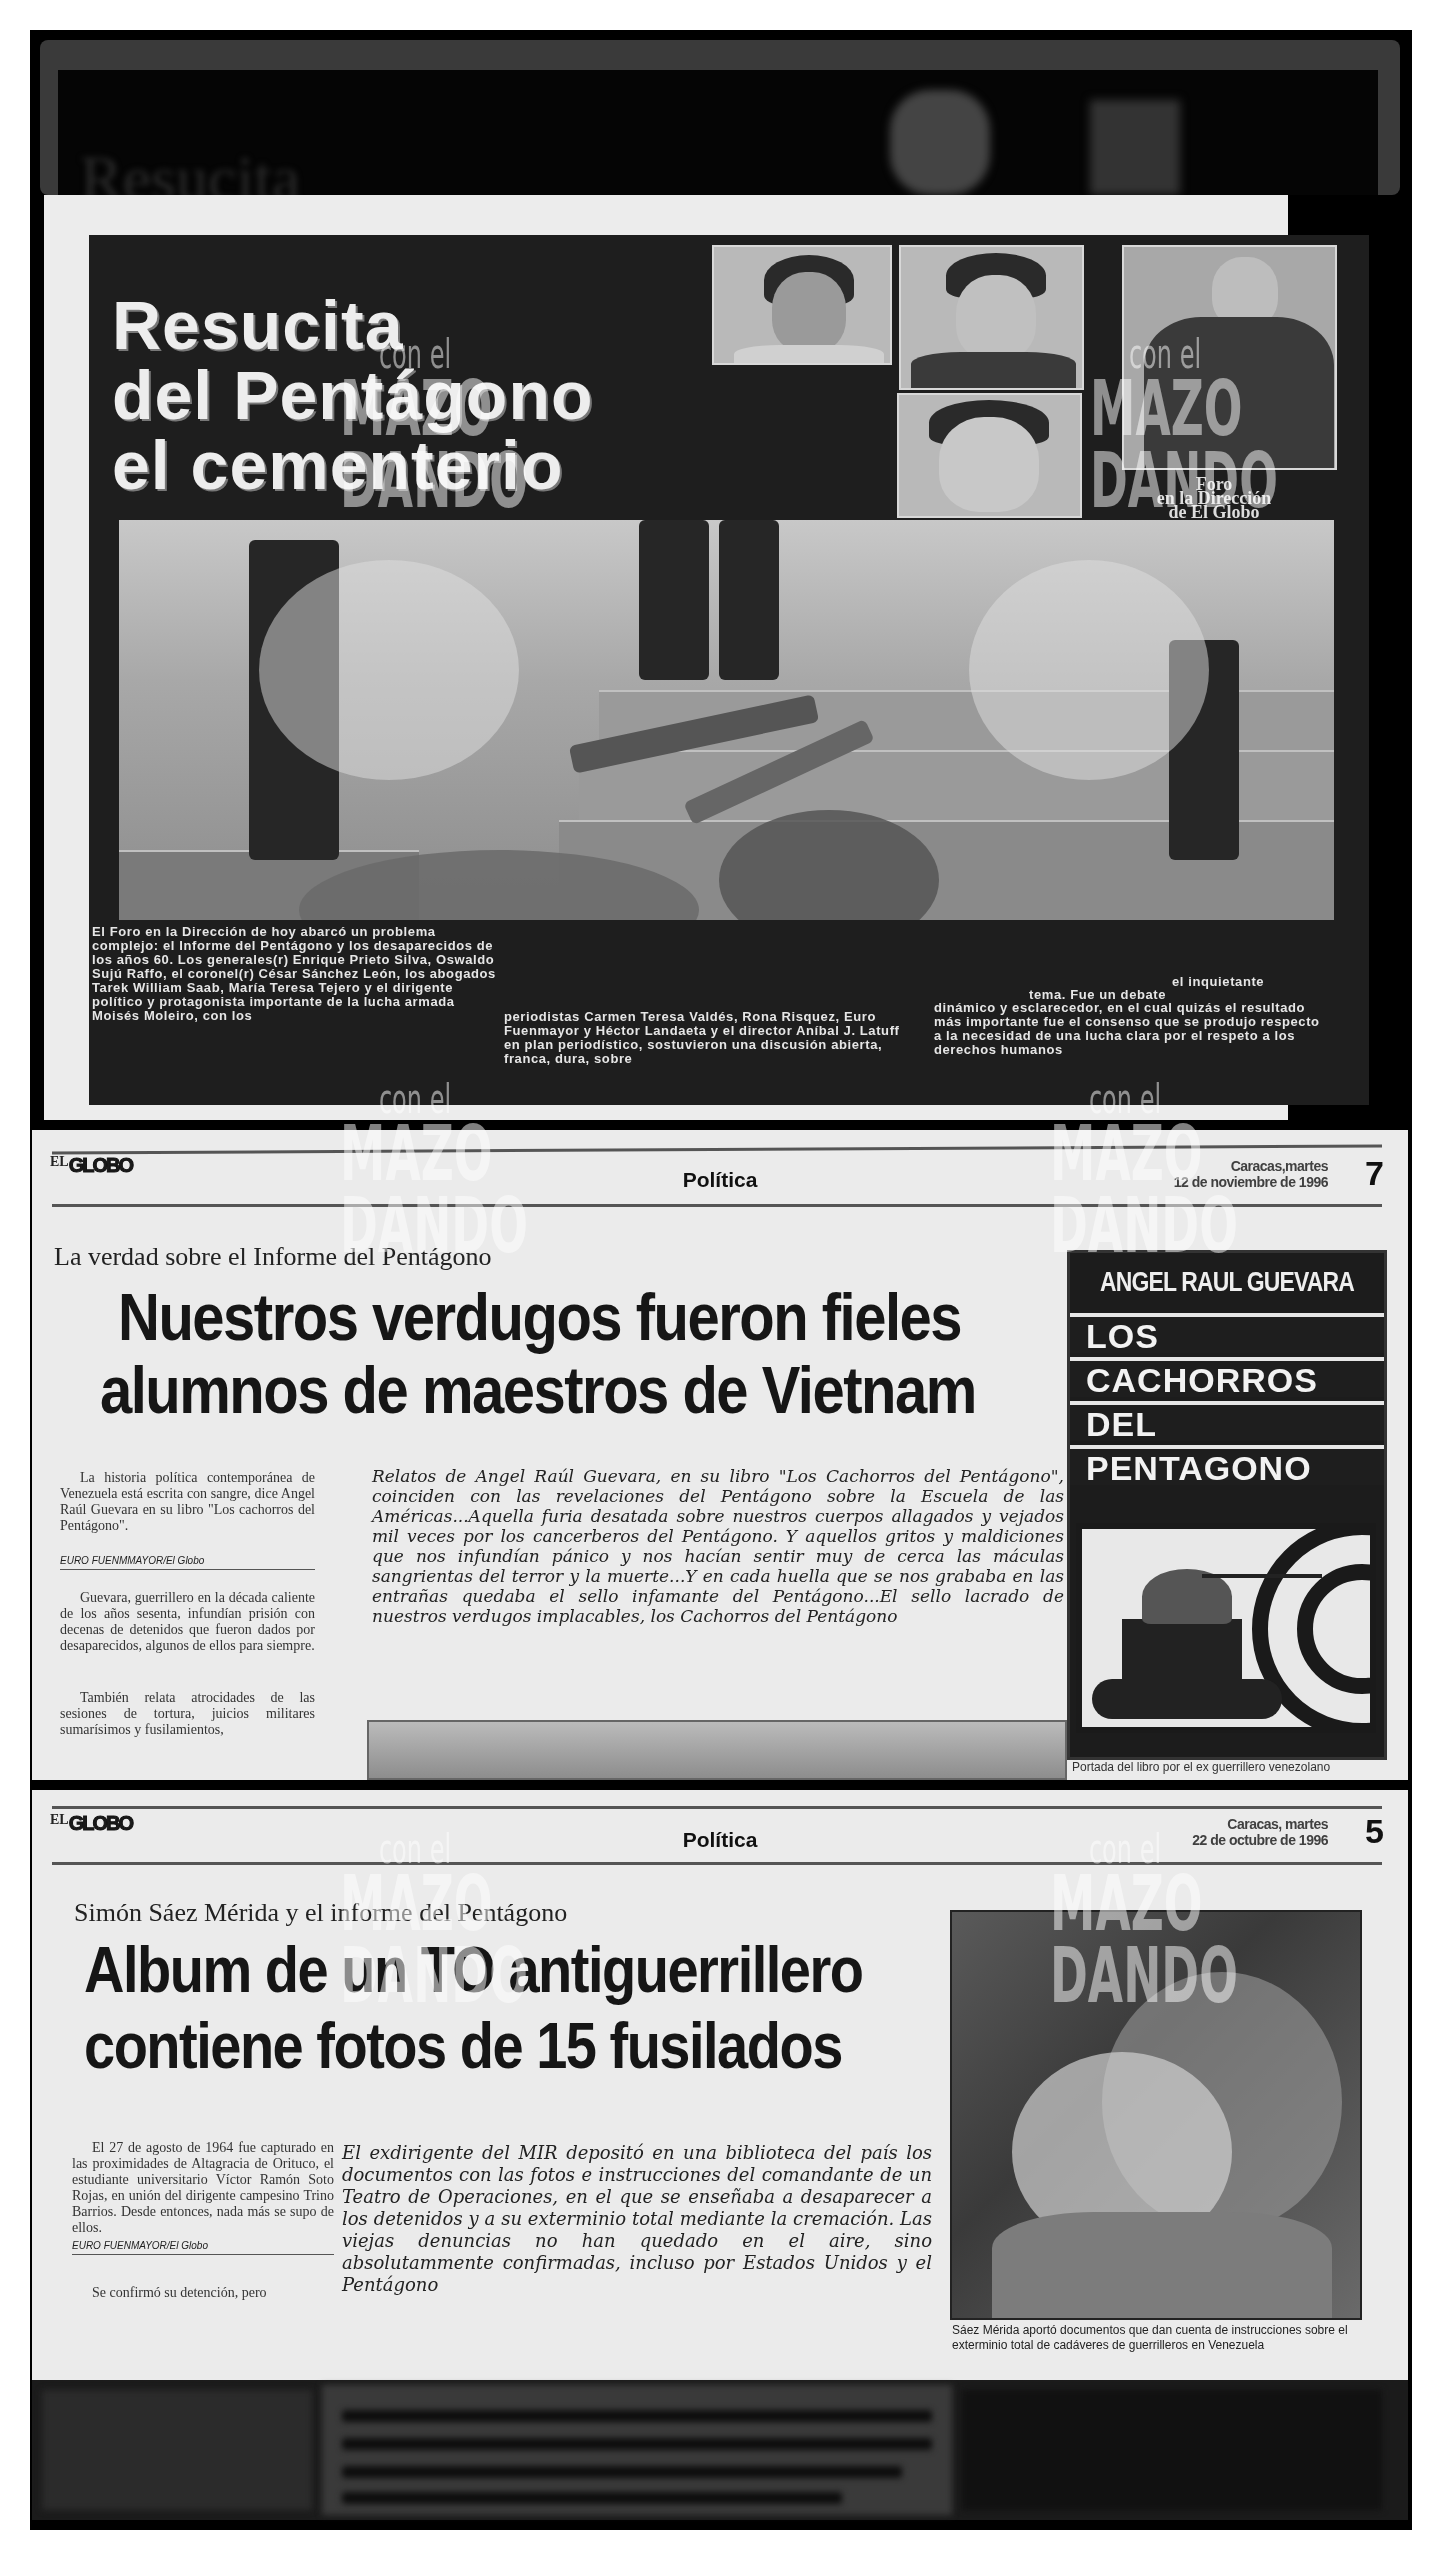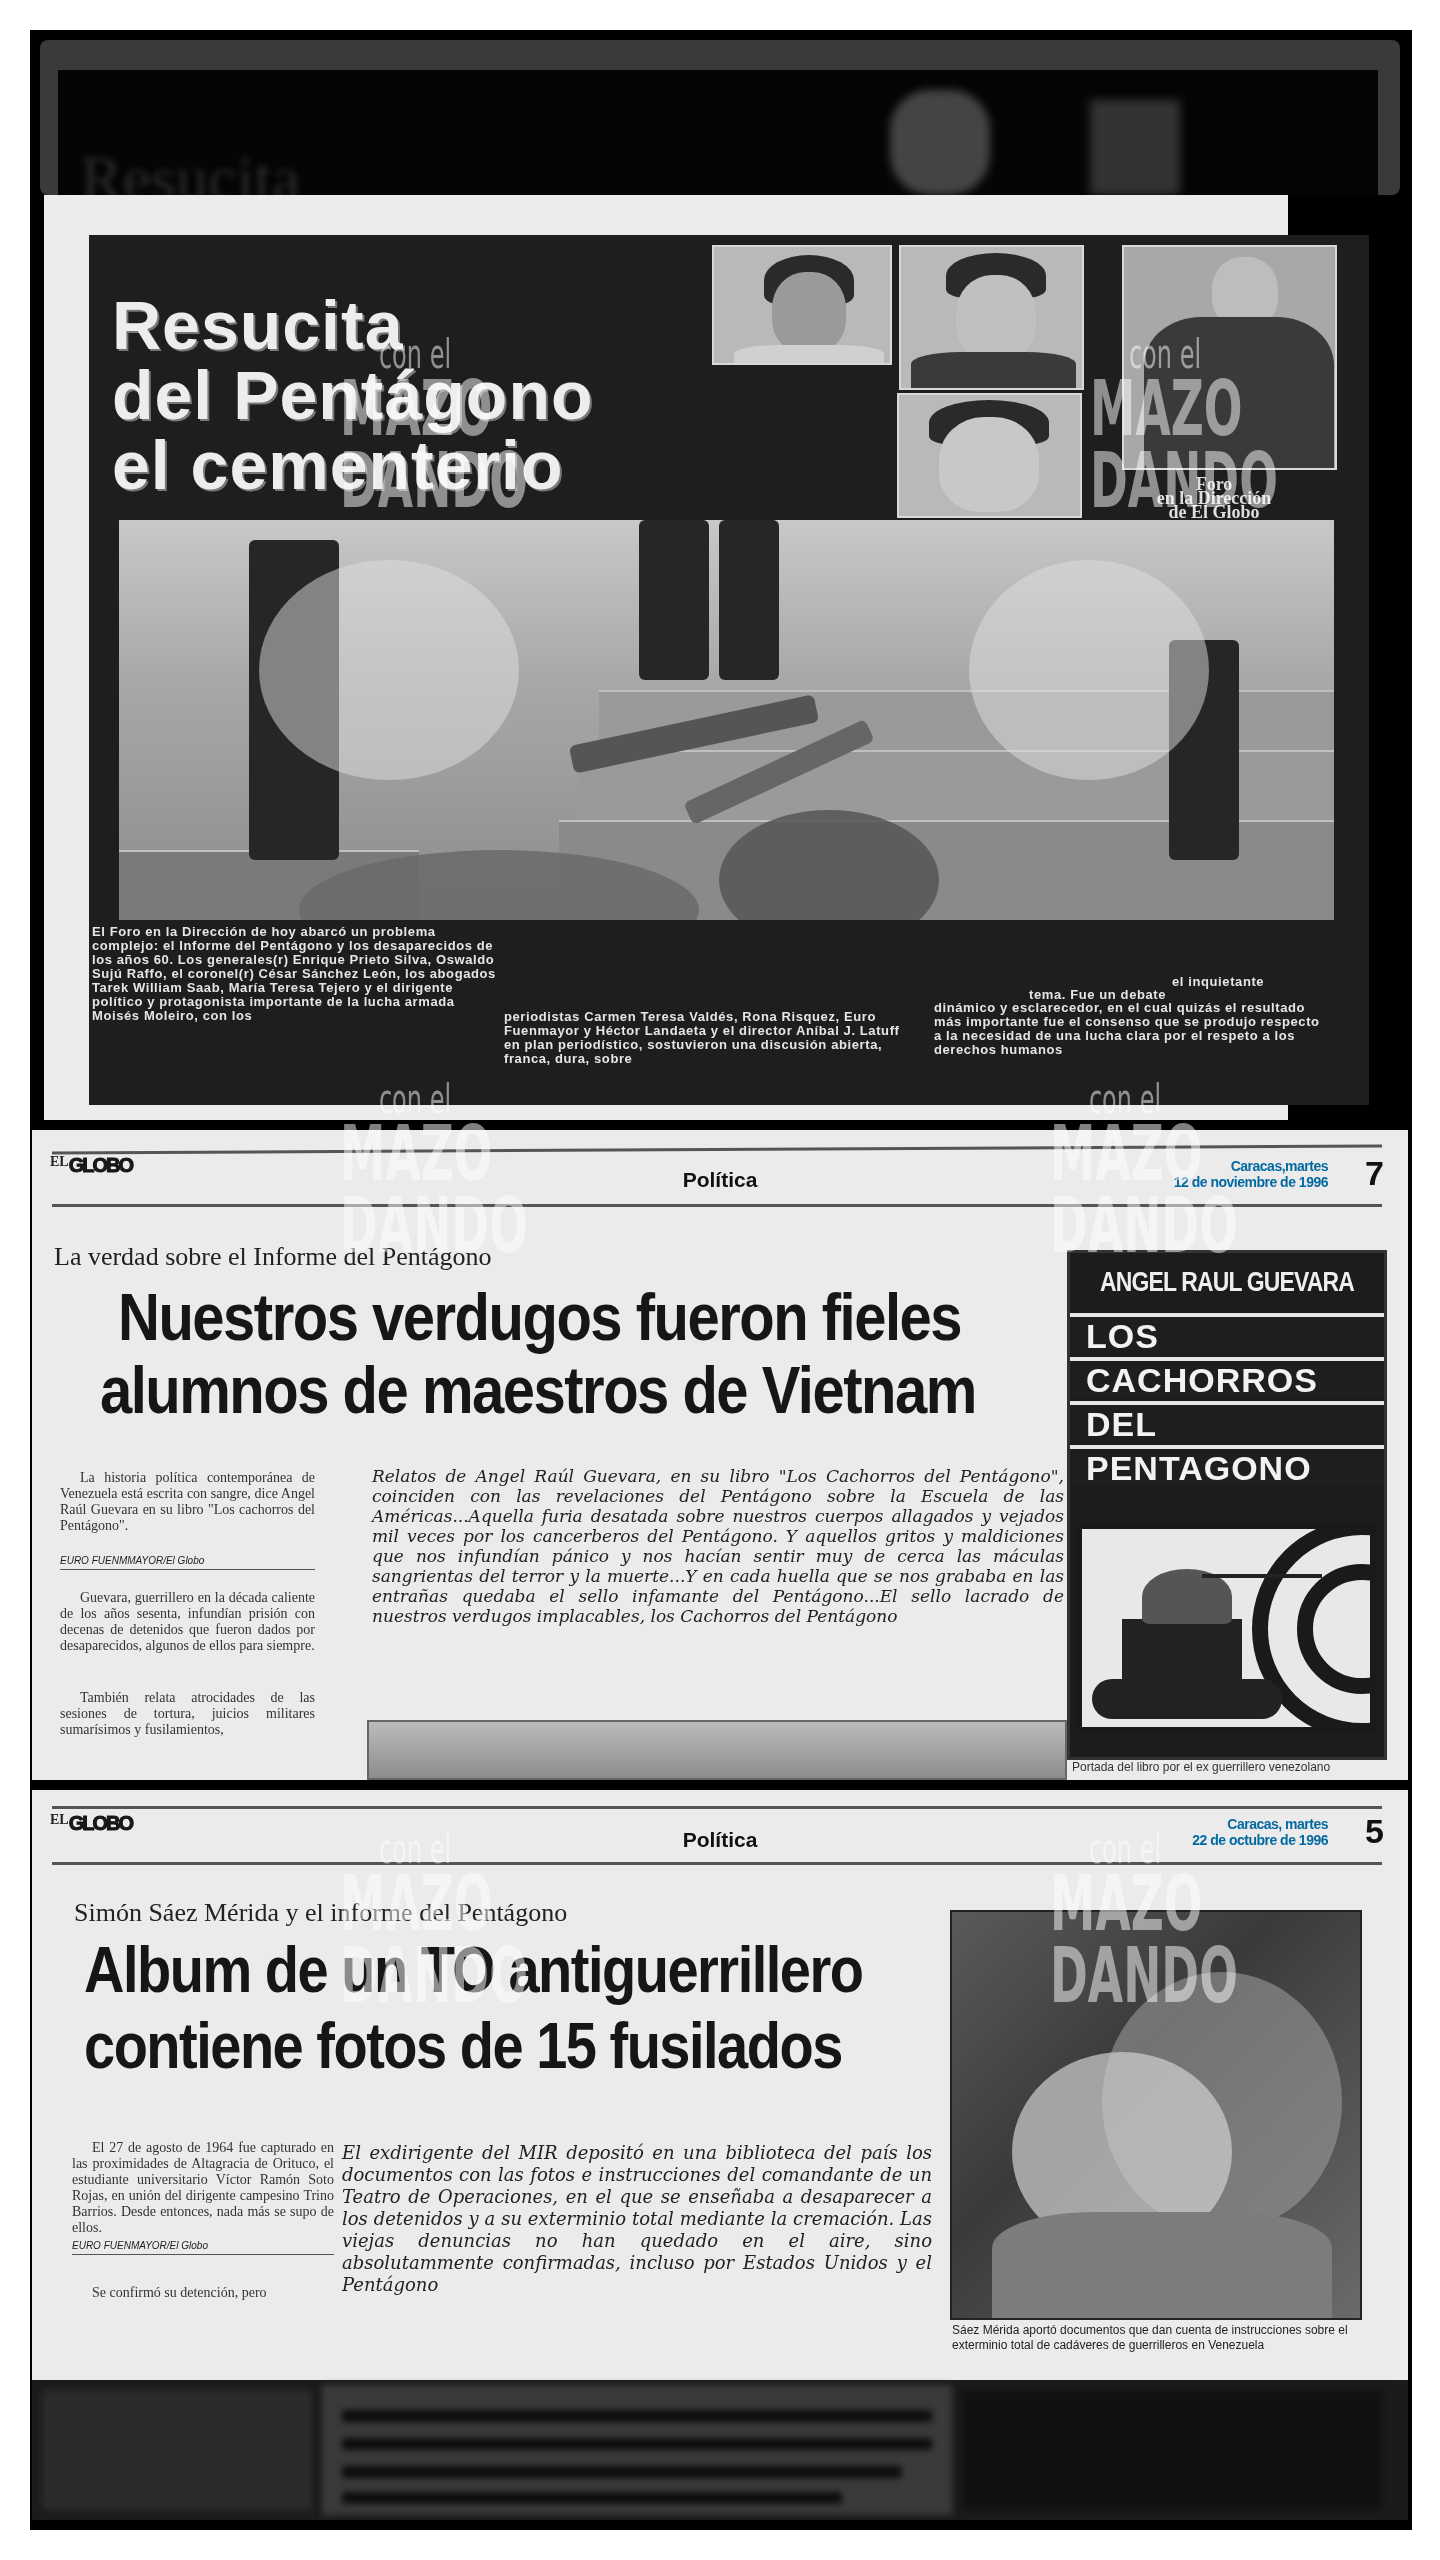--- a/index.html
+++ b/index.html
@@ -29,21 +29,21 @@
   .blob { position: absolute; background: #6a6a6a; border-radius: 50%; opacity: 0.85; }
 
   
   .clip2 { position: absolute; left: 32px; top: 1130px; width: 1376px; height: 650px; background: #ebebeb; }
   .masthead { position: absolute; left: 0; width: 1376px; height: 60px; }
   .mh-line { position: absolute; left: 20px; height: 3px; background: #555; }
   .logo { position: absolute; left: 18px; font-family: "Liberation Serif", serif; font-weight: 700; }
   .logo .el { font-size: 14px; color: #222; vertical-align: top; }
   .logo .globo { font-size: 20px; color: #1a1a1a; font-family: "Liberation Sans", sans-serif; font-weight: 900; letter-spacing: -2px; -webkit-text-stroke: 1px #111; }
   .section { position: absolute; left: 0; width: 1376px; text-align: center; font-weight: 700; font-size: 21px; color: #111; }
-  .dateline { position: absolute; right: 80px; text-align: right; font-weight: 700; font-size: 14px; line-height: 16px; color: #0369a1; letter-spacing: -0.5px; margin-left: 16px; }
+  .dateline { position: absolute; right: 80px; text-align: right; font-weight: 700; font-size: 14px; line-height: 16px; color: #404040; letter-spacing: -0.5px; margin-left: 16px; }
   .pagenum { position: absolute; right: 24px; font-weight: 900; font-size: 34px; color: #111; }
   .kicker { position: absolute; font-family: "Liberation Serif", serif; font-size: 26px; color: #222; }
   .headline { position: absolute; font-weight: 700; font-size: 58px; line-height: 64px; color: #161616; letter-spacing: -1.5px; transform: scaleY(1.15); transform-origin: top left; }
   .lead { position: absolute; font-family: "Liberation Serif", serif; font-size: 14px; line-height: 16px; color: #333; text-align: justify; }
   .byline { position: absolute; font-style: italic; font-size: 10px; color: #222; border-bottom: 1px solid #555; padding-bottom: 3px; }
   .pull { position: absolute; font-family: "DejaVu Serif", serif; font-style: italic; font-size: 17px; line-height: 20px; color: #222; text-align: justify; }
   .strip-photo { position: absolute; background: linear-gradient(180deg, #bbb, #8d8d8d); border: 2px solid #666; }
   .book { position: absolute; left: 1035px; top: 120px; width: 320px; height: 510px; background: #1c1c1c; border: 3px solid #333; }
   .book-author { position: absolute; left: 0; top: 0; width: 314px; height: 58px; color: #eee; font-weight: 700; font-size: 27px; line-height: 58px; text-align: center; letter-spacing: -1px; transform: scaleX(0.85); }
   .book-band { position: absolute; left: 0; width: 314px; height: 40px; background: #1e1e1e; border-top: 4px solid #e6e6e6; color: #f2f2f2; font-weight: 900; font-size: 34px; line-height: 38px; padding-left: 16px; letter-spacing: 1px; }

